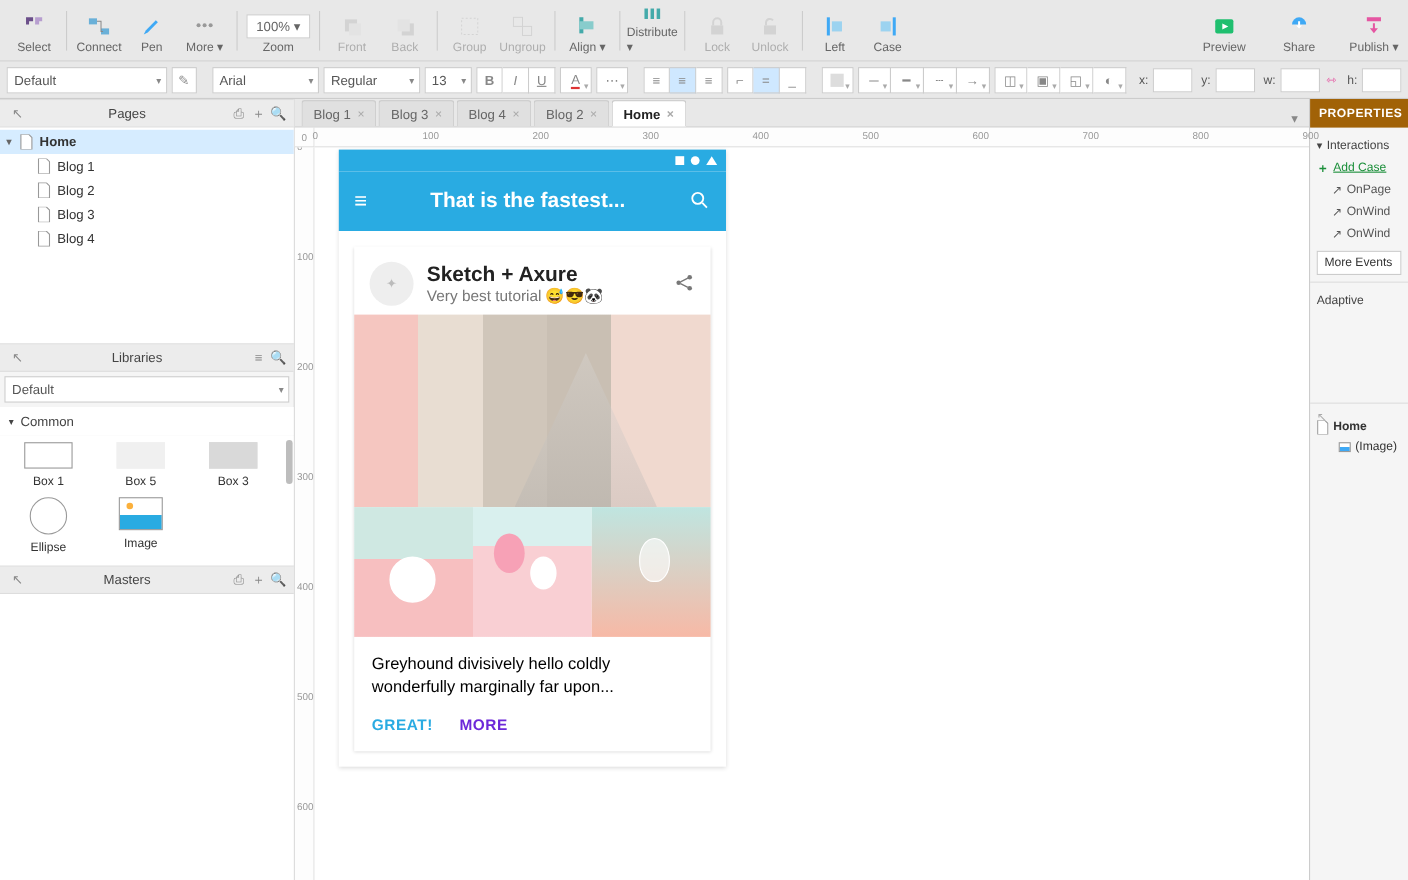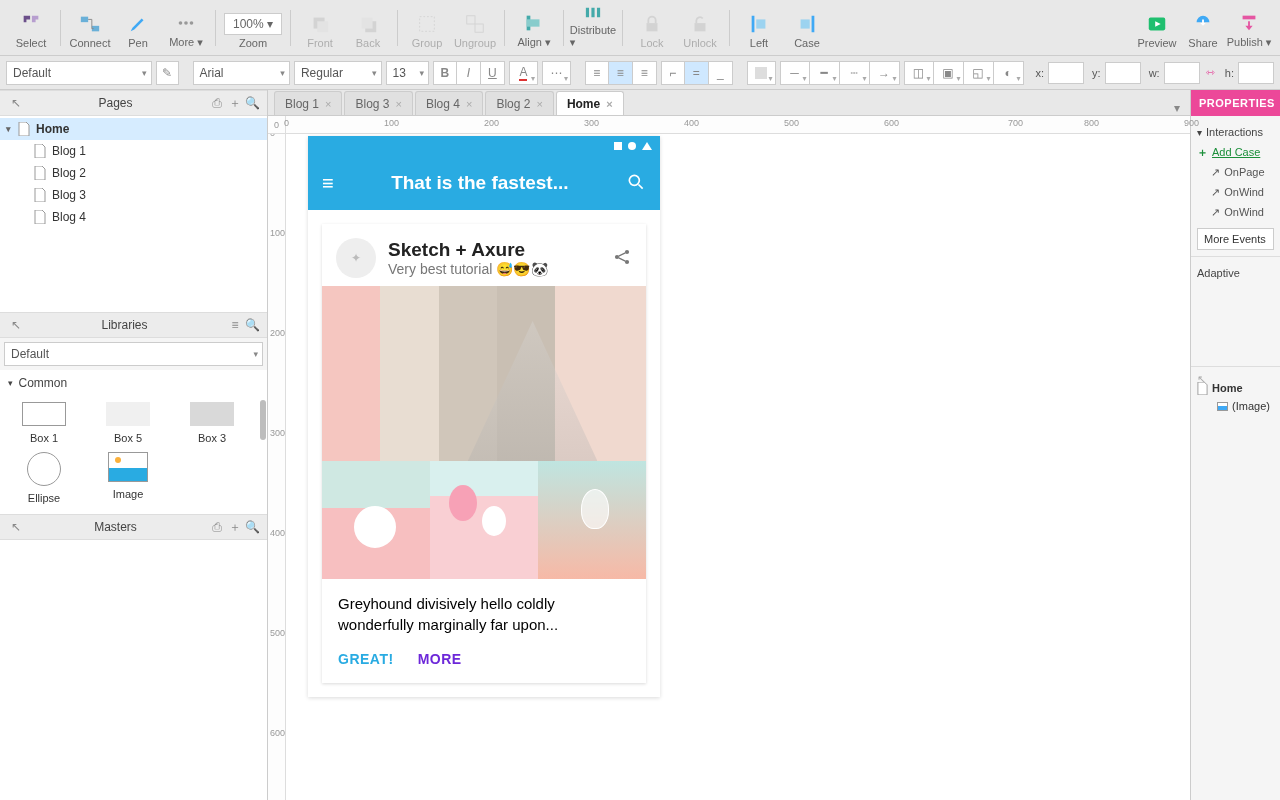--- a/index.html
+++ b/index.html
@@ -4,21 +4,21 @@
 <style>
 * { box-sizing: border-box; margin: 0; padding: 0; font-family: -apple-system, "Helvetica Neue", Arial, sans-serif; }
 body { width: 1280px; height: 800px; background: #e8e8e8; overflow: hidden; font-size: 12px; color: #333; }
 
 
 .toolbar-top { height: 56px; background: #e8e8e8; display: flex; align-items: center; padding: 0 8px; gap: 2px; border-bottom: 1px solid #ccc; }
 .tb-btn { width: 46px; height: 50px; display: flex; flex-direction: column; align-items: center; justify-content: flex-end; padding-bottom: 4px; cursor: pointer; font-size: 11px; color: #666; gap: 2px; }
 .tb-btn svg, .tb-btn .ico { width: 22px; height: 22px; display: block; }
 .tb-sep { width: 1px; height: 36px; background: #ccc; margin: 0 4px; align-self: center; }
 .zoom-box { background: #fff; border: 1px solid #ccc; height: 22px; width: 58px; display: flex; align-items: center; justify-content: center; font-size: 12px; margin-top: 2px;}
-.tb-right { margin-left: auto; display: flex; }
+.tb-right { margin-left: auto; display: flex; gap: 22px; }
 
 
 .format-bar { height: 34px; background: #e8e8e8; border-bottom: 1px solid #ccc; display: flex; align-items: center; padding: 0 6px; gap: 4px; }
 .fb-select { height: 24px; background: #fff; border: 1px solid #ccc; padding: 0 18px 0 6px; font-size: 12px; position: relative; display:flex; align-items:center; color:#555;}
 .fb-select::after { content:"▾"; position:absolute; right:4px; color:#888; font-size:9px;}
 .fb-btn { width: 24px; height: 24px; border: 1px solid #ccc; background:#fff; display:flex; align-items:center; justify-content:center; cursor:pointer; color:#888;}
 .fb-btn.active { background:#cfe8ff; }
 .fb-btn.split { width:30px; position:relative;}
 .fb-btn.split::after{content:"▾"; font-size:8px; position:absolute; right:2px; bottom:1px; color:#aaa;}
 .fb-group{display:flex;}
@@ -103,21 +103,21 @@
 .th2::before{content:"";position:absolute; width:28px;height:36px;border-radius:50%; background:#f7a1b6; top:20%; left:18%;}
 .th2::after{content:"";position:absolute; width:24px;height:30px;border-radius:50%; background:#fff; top:38%; left:48%;}
 .th3{ background:linear-gradient(#bfe5e0, #f7b9a6); position:relative;}
 .th3::after{content:"";position:absolute; width:26px;height:38px;border-radius:50% 50% 45% 45%; background:rgba(255,255,255,.6); top:24%; left:40%; border:1px solid #fff;}
 .card-body{ padding:14px 16px 0; font-size:15px; color:#000000; line-height:1.4;}
 .card-actions{ display:flex; gap:24px; padding:16px; font-size:14px; font-weight:600; letter-spacing:.5px;}
 .act-primary{ color:#29abe2;}
 .act-sec{ color:#6d28d9;}
 
 
-.rp-tabs{ background:#ec4899; color:#fff; height:26px; display:flex; align-items:center; padding:0 8px; font-weight:700; font-size:11px; letter-spacing:.5px;}
+.rp-tabs{ background:#a16207; color:#fff; height:26px; display:flex; align-items:center; padding:0 8px; font-weight:700; font-size:11px; letter-spacing:.5px;}
 .rp-sec{ padding:6px 6px; border-bottom:1px solid #ddd;}
 .rp-row{ display:flex; align-items:center; gap:4px; font-size:11px; color:#444; height:20px;}
 .rp-row .chev{ font-size:10px;}
 .add-case{ color:#1b8f3a; text-decoration:underline;}
 .rp-ev{ padding-left:14px; color:#555;}
 .rp-btn{ border:1px solid #ccc; background:#fff; height:22px; display:flex;align-items:center; padding:0 6px; margin-top:6px; font-size:11px;}
 .rp-outline{ padding:6px;}
 .rp-outline .row{ display:flex; align-items:center; gap:4px; height:18px; font-size:11px;}
 .rp-outline .row.ind{ padding-left:16px;justify-content:center;}
 
@@ -453,21 +453,21 @@
     <div style="position:relative">
       <div class="ruler-corner">0</div>
       <div class="ruler-h" id="rh">
           <span style="left: 0px;">0</span>
           <span style="left: 100px;">100</span>
           <span style="left: 200px;">200</span>
           <span style="left: 300px;">300</span>
           <span style="left: 400px;">400</span>
           <span style="left: 500px;">500</span>
           <span style="left: 600px;">600</span>
-          <span style="left: 724px;">700</span>
+          <span style="left: 700px;">700</span>
           <span style="left: 800px;">800</span>
           <span style="left: 900px;">900</span>
         </div>
     </div>
     <div class="canvas-wrap">
       <div class="ruler-v" id="rv">
           <span style="top: 0px;">0</span>
           <span style="top: 100px;">100</span>
           <span style="top: 200px;">200</span>
           <span style="top: 300px;">300</span>

